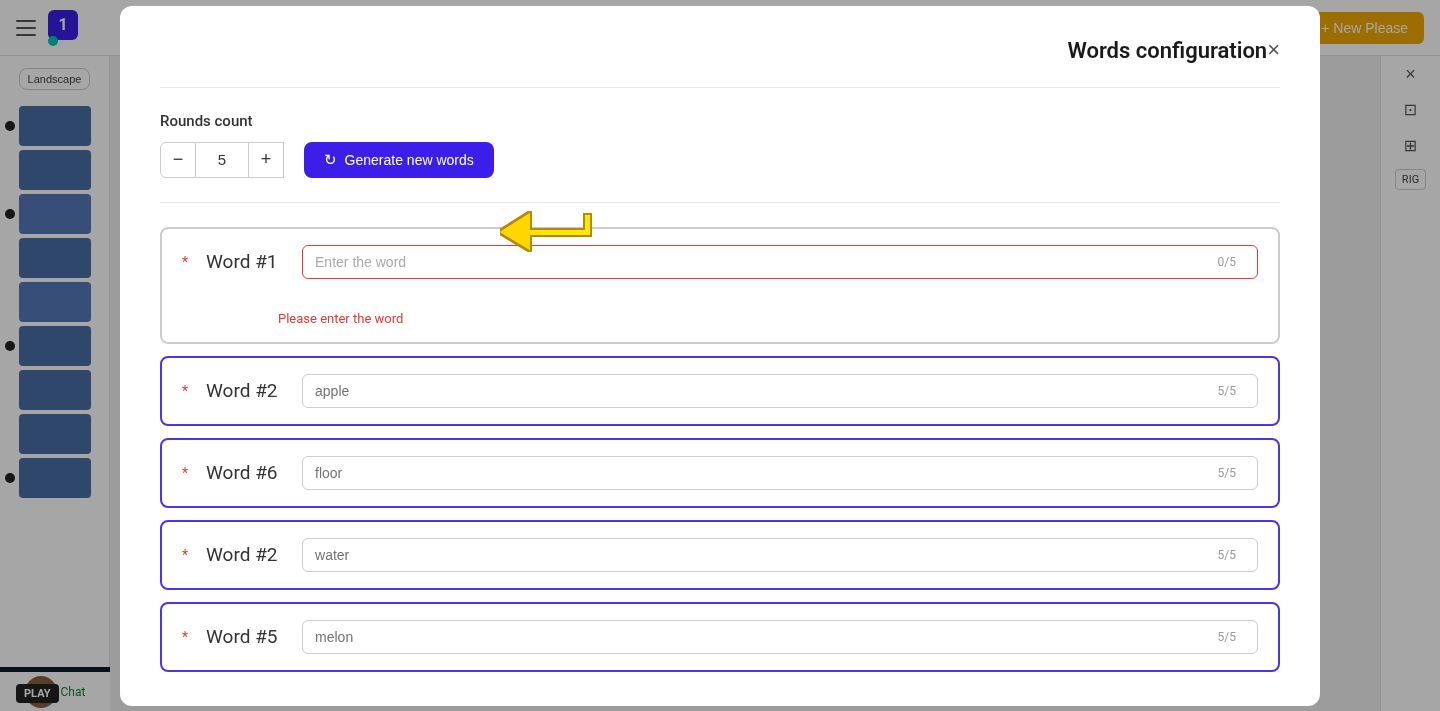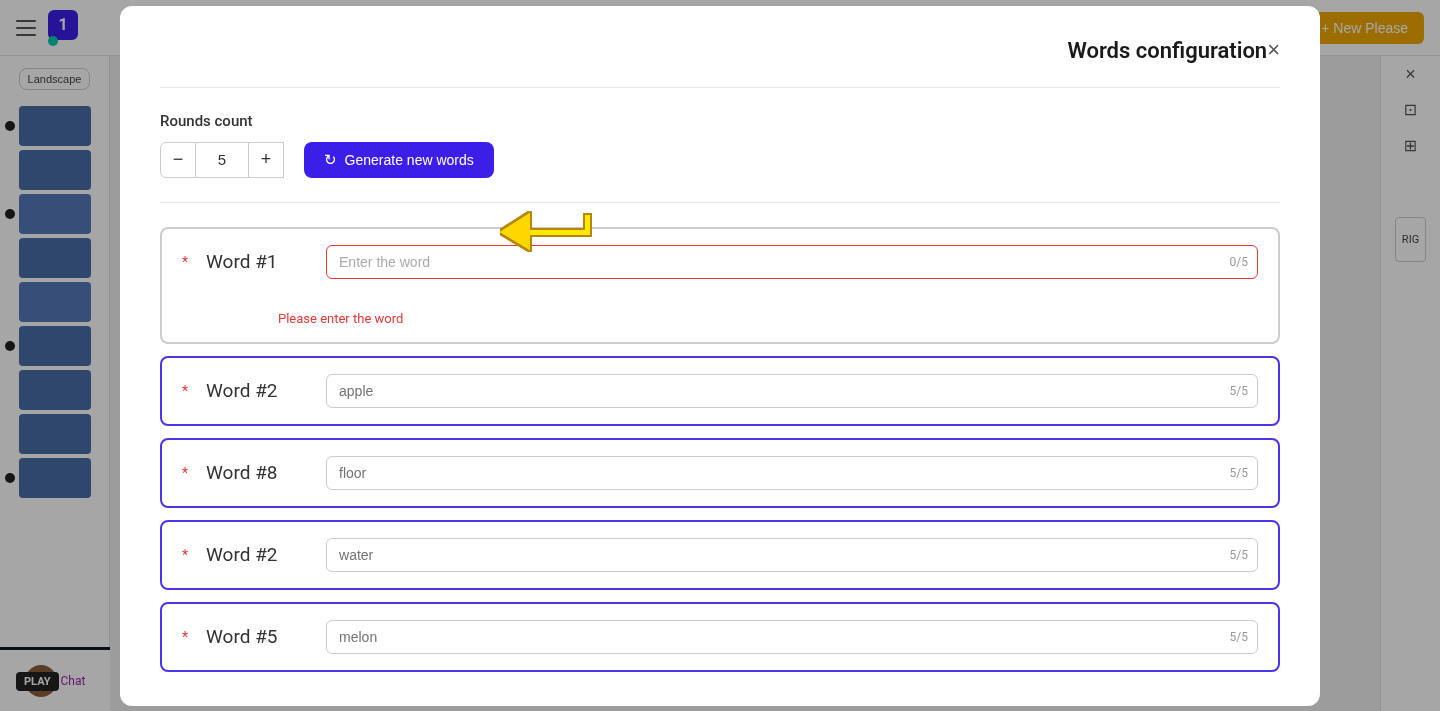--- a/index.html
+++ b/index.html
@@ -152,29 +152,29 @@
       top: 50%;
       transform: translateY(-50%);
     }
 
     
     .bottom-chat {
       position: absolute;
       bottom: 0;
       left: 0;
       width: 110px;
-      height: 64px;
-      background: #fff;
-      border-top: 3px solid #0f172a;
+      height: 44px;
+      background: #fff;
+      border-top: 5px solid #0f172a;
       display: flex;
       align-items: center;
       justify-content: center;
       gap: 4px;
       font-size: 12px;
-      color: #a21caf;
+      color: #15803d;
       cursor: pointer;
     }
 
     .avatar-small {
       width: 32px;
       height: 32px;
       border-radius: 50%;
       background: #8B5E3C;
       overflow: hidden;
     }
@@ -214,23 +214,22 @@
       cursor: pointer;
       font-size: 16px;
     }
 
     .rig-label {
       font-size: 11px;
       color: #444;
       writing-mode: horizontal-tb;
       border: 1px solid #ccc;
       border-radius: 4px;
-      padding: 15px 6px;
-      cursor: pointer;
-      margin-top: 48px;
+      padding: 3px 6px;
+      cursor: pointer;
     }
 
     
     .overlay {
       position: absolute;
       inset: 0;
       background: rgba(0,0,0,0.35);
       z-index: 10;
     }
 
@@ -393,21 +392,20 @@
     .word-label {
       font-size: 19px;
       color: #333;
       white-space: nowrap;
       min-width: 80px;
     }
 
     .word-input-wrapper {
       position: relative;
       flex: 1;
-      margin-left: 24px;
     }
 
     .word-input {
       width: 100%;
       border: 1px solid #e53935;
       border-radius: 6px;
       padding: 8px 50px 8px 12px;
       font-size: 14px;
       color: #333;
       outline: none;
@@ -417,21 +415,21 @@
       color: #aaa;
     }
 
     .word-input.valid {
       border: 1px solid #ccc;
       color: #737373;
     }
 
     .char-count {
       position: absolute;
-      right: 10px;
+      right: 22px;
       top: 50%;
       transform: translateY(-50%);
       font-size: 12px;
       color: #999;
     }
 
     .error-text {
       font-size: 13px;
       color: #e53935;
       margin-top: 16px;
@@ -457,21 +455,21 @@
       display: flex;
       justify-content: center;
       margin-top: 24px;
       padding-top: 20px;
       border-top: 1px solid #e8e8e8;
     }
 
     
     .play-badge {
       position: absolute;
-      bottom: 20px;
+      bottom: 8px;
       left: 16px;
       background: #222;
       color: #fff;
       padding: 3px 8px;
       border-radius: 4px;
       font-size: 11px;
       font-weight: bold;
     }
   </style>
 </head>
@@ -573,21 +571,21 @@
       <span class="required-star">*</span>
       <span class="word-label">Word #2</span>
       <div class="word-input-wrapper">
         <input class="word-input valid" type="text" value="apple" style="">
         <span class="char-count">5/5</span>
       </div>
     </div>
 
     <div class="word-row">
       <span class="required-star">*</span>
-      <span class="word-label">Word #8</span>
+      <span class="word-label">Word #6</span>
       <div class="word-input-wrapper">
         <input class="word-input valid" type="text" value="floor" style="">
         <span class="char-count">5/5</span>
       </div>
     </div>
 
     <div class="word-row">
       <span class="required-star">*</span>
       <span class="word-label">Word #2</span>
       <div class="word-input-wrapper">

